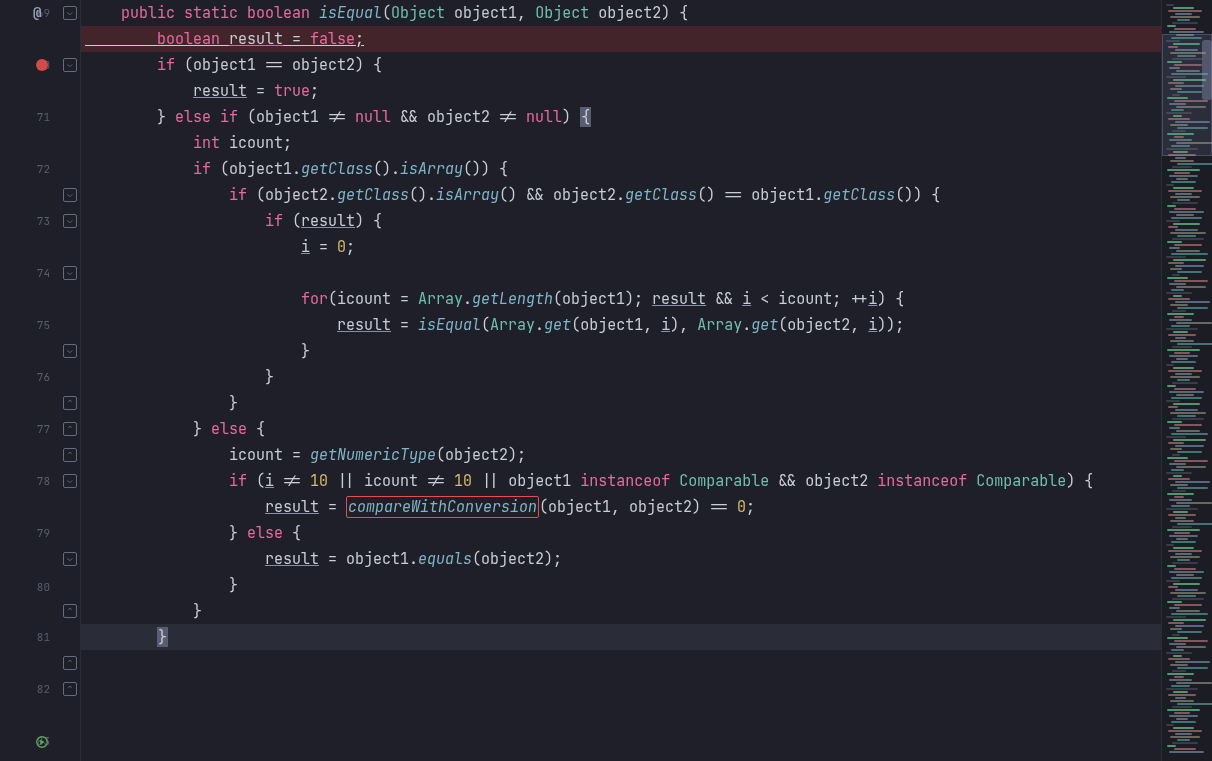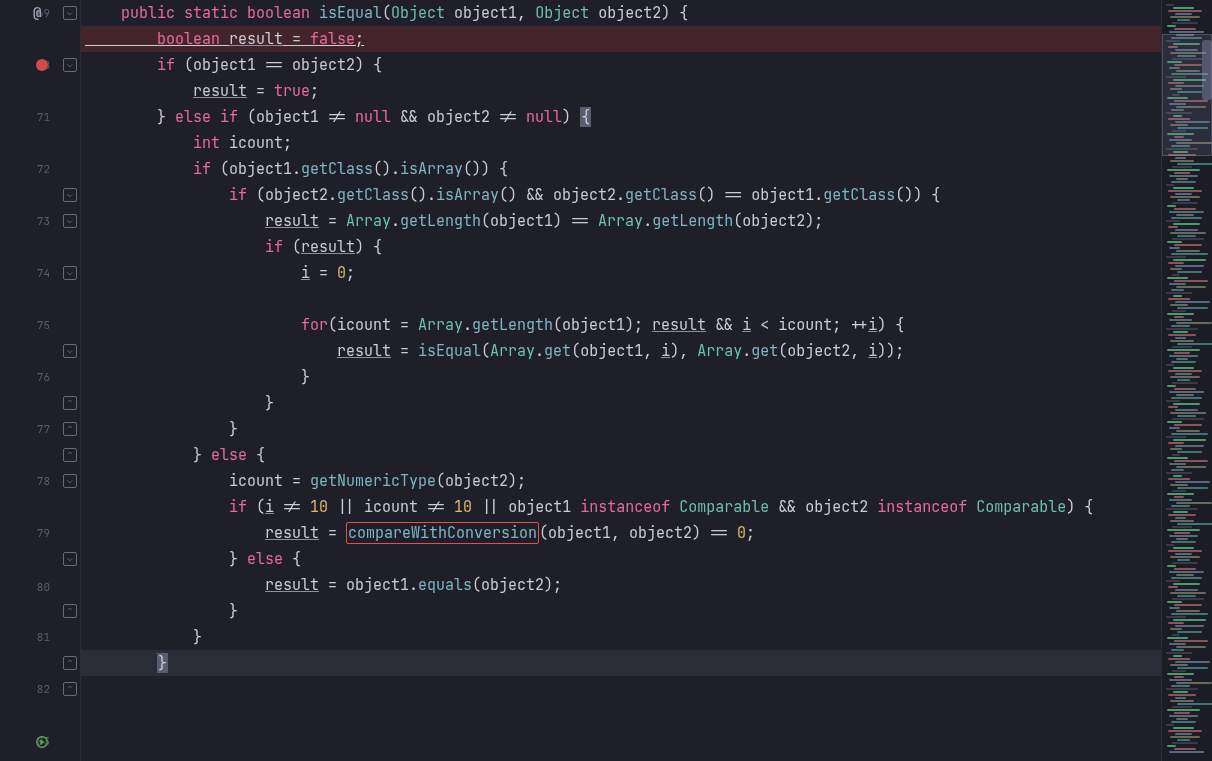--- a/index.html
+++ b/index.html
@@ -94,22 +94,22 @@
     width:12px;height:12px;
     border:1px solid var(--fold);
     border-radius:2px;
     font-size:9px;
     line-height:10px;
     text-align:center;
     color:var(--fold);
   }
   .kw{color:var(--kw);}
   .type{color:var(--type);}
-  .mtd{color:var(--method-italic);}
-  .stat{color:var(--static-italic);}
+  .mtd{color:var(--method-italic);font-style:italic;}
+  .stat{color:var(--static-italic);font-style:italic;}
   .nul{color:var(--null);}
   .num{color:var(--num);}
   .bool{color:var(--kw);}
   .und{text-decoration:underline;text-decoration-color:var(--underline);}
   .hl-row{background:var(--hl-line);text-decoration:underline;}
   .breakpoint-dot{
     position:absolute;
     left:36px;
     width:12px;height:12px;
     border-radius:50%;
@@ -282,21 +282,20 @@
     </div>
   <div class="code-area" id="code">
       <div class="code-line"><span>    </span><span class="kw">public </span><span class="kw">static </span><span class="kw">boolean </span><span class="stat">isEqual</span><span>(</span><span class="type">Object </span><span>object1, </span><span class="type">Object </span><span>object2) {</span></div>
       <div class="code-line hl-row"><span>        </span><span class="kw">boolean </span><span class="und">result</span><span> = </span><span class="bool">false</span><span>;</span></div>
       <div class="code-line"><span>        </span><span class="kw">if </span><span>(object1 == object2) {</span></div>
       <div class="code-line"><span>            </span><span class="und">result</span><span> = </span><span class="bool">true</span><span>;</span></div>
       <div class="code-line"><span>        } </span><span class="kw">else </span><span class="kw">if </span><span>(object1 != </span><span class="nul">null</span><span> &amp;&amp; object2 != </span><span class="nul">null</span><span>) </span><span class="match-brace">{</span></div>
       <div class="code-line"><span>            </span><span class="kw">int </span><span>icount;</span></div>
       <div class="code-line"><span>            </span><span class="kw">if </span><span>(object1.</span><span class="mtd">getClass</span><span>().</span><span class="mtd">isArray</span><span>()) {</span></div>
       <div class="code-line"><span>                </span><span class="kw">if </span><span>(object2.</span><span class="mtd">getClass</span><span>().</span><span class="mtd">isArray</span><span>() &amp;&amp; object2.</span><span class="mtd">getClass</span><span>() == object1.</span><span class="mtd">getClass</span><span>()) {</span></div>
-      <div class="code-line"><span>                    </span><span class="und">result</span><span> = </span><span class="type">Array</span><span>.</span><span class="stat">getLength</span><span>(object1) == </span><span class="type">Array</span><span>.</span><span class="stat">getLength</span><span>(object2);</span></div>
       <div class="code-line"><span>                    </span><span class="kw">if </span><span>(</span><span class="und">result</span><span>) {</span></div>
       <div class="code-line"><span>                        </span><span class="und">i</span><span> = </span><span class="num">0</span><span>;</span></div>
       <div class="code-line"><span></span></div>
       <div class="code-line"><span>                        </span><span class="kw">for</span><span>(icount = </span><span class="type">Array</span><span>.</span><span class="stat">getLength</span><span>(object1); </span><span class="und">result</span><span> &amp;&amp; </span><span class="und">i</span><span> &lt; icount; ++</span><span class="und">i</span><span>) {</span></div>
       <div class="code-line"><span>                            </span><span class="und">result</span><span> = </span><span class="stat">isEqual</span><span>(</span><span class="type">Array</span><span>.</span><span class="stat">get</span><span>(object1, </span><span class="und">i</span><span>), </span><span class="type">Array</span><span>.</span><span class="stat">get</span><span>(object2, </span><span class="und">i</span><span>));</span></div>
       <div class="code-line"><span>                        }</span></div>
       <div class="code-line"><span>                    }</span></div>
       <div class="code-line"><span>                }</span></div>
       <div class="code-line"><span>            } </span><span class="kw">else </span><span>{</span></div>
       <div class="code-line"><span>                icount = </span><span class="stat">getNumericType</span><span>(object2);</span></div>

